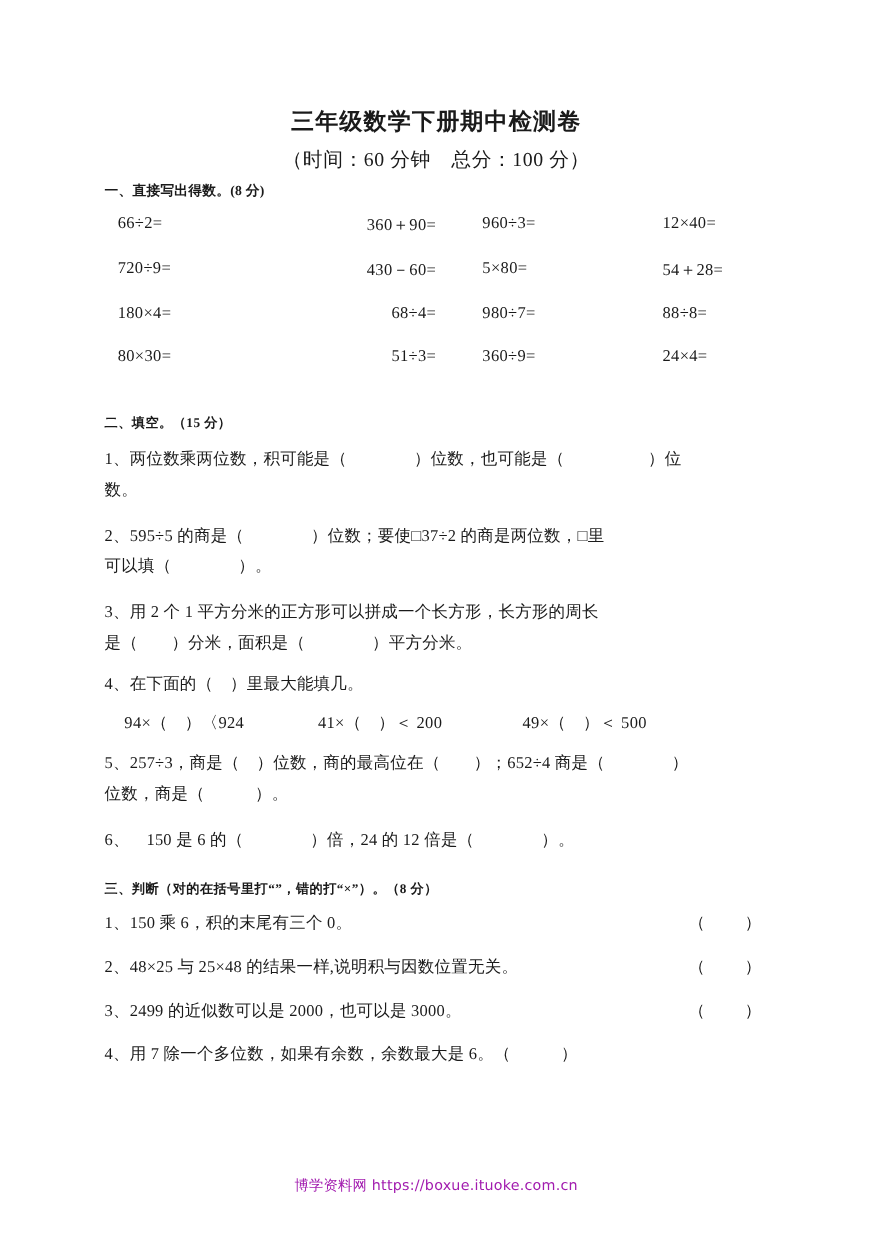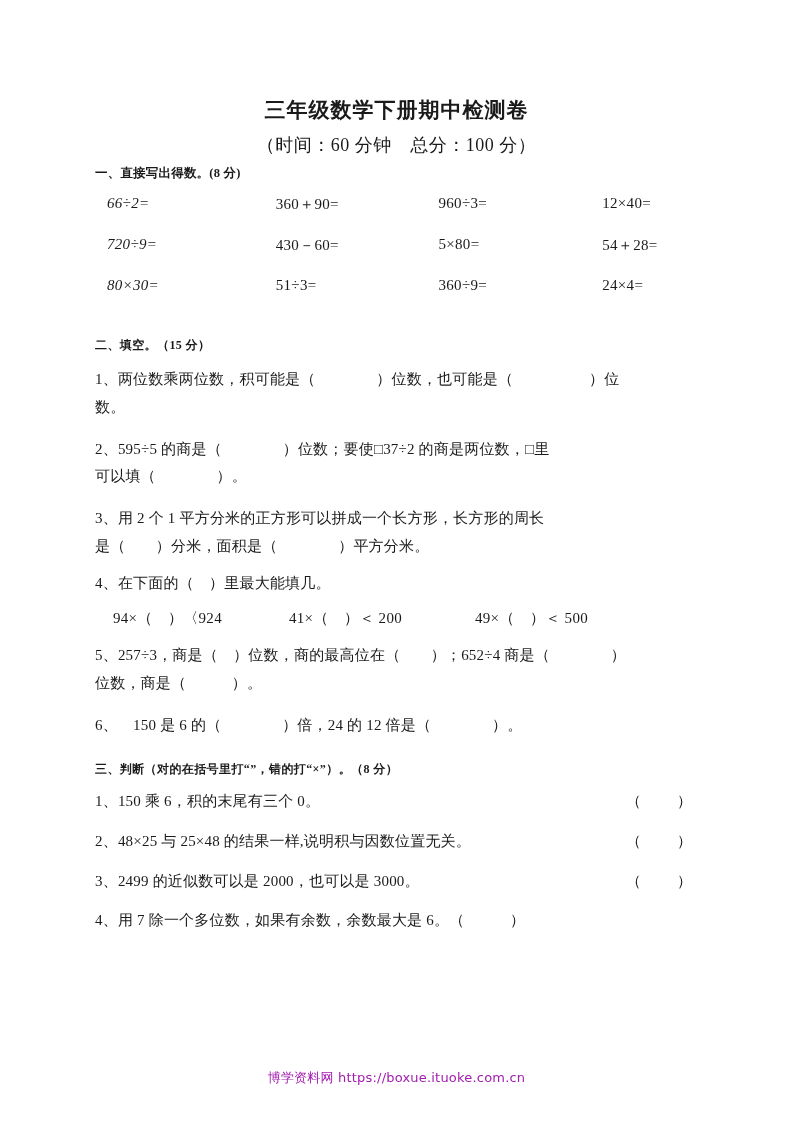--- a/index.html
+++ b/index.html
@@ -65,22 +65,22 @@
     width: 100%;
     border-collapse: collapse;
   }
   .calc-grid td {
     font-size: 15px;
     padding: 0 0 22px 0;
     vertical-align: top;
     white-space: nowrap;
     letter-spacing: 0.3px;
   }
-  .calc-grid td.c0 { width: 25%; padding-left: 12px; font-style: italic; }
-  .calc-grid td.c1 { width: 25%; padding-left: 30px; }
+  .calc-grid td.c0 { width: 25%; padding-left: 12px; }
+  .calc-grid td.c1 { width: 25%; padding-left: 30px; text-align: right; }
   .calc-grid td.c2 { width: 25%; padding-left: 42px; }
   .calc-grid td.c3 { width: 25%; padding-left: 55px; }
 
   
   .q {
     font-size: 15px;
     line-height: 1.85;
     margin-top: 14px;
     letter-spacing: 0.2px;
   }
@@ -144,20 +144,26 @@
         <td class="c2">960÷3=</td>
         <td class="c3">12×40=</td>
       </tr>
       <tr>
         <td class="c0">720÷9=</td>
         <td class="c1">430－60=</td>
         <td class="c2">5×80=</td>
         <td class="c3">54＋28=</td>
       </tr>
       <tr>
+        <td class="c0">180×4=</td>
+        <td class="c1">68÷4=</td>
+        <td class="c2">980÷7=</td>
+        <td class="c3">88÷8=</td>
+      </tr>
+      <tr>
         <td class="c0">80×30=</td>
         <td class="c1">51÷3=</td>
         <td class="c2">360÷9=</td>
         <td class="c3">24×4=</td>
       </tr>
     </tbody>
   </table>
 
   <div class="section-head sec-head-large">二、填空。（15 分）</div>
 

